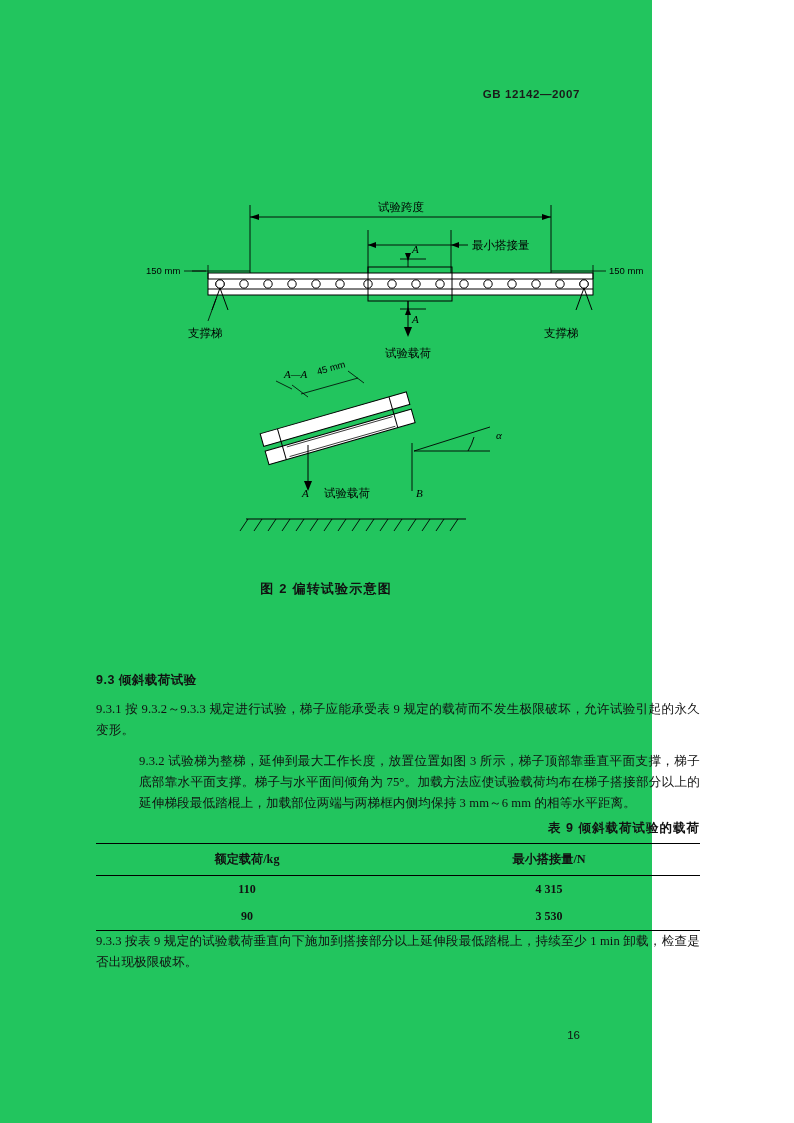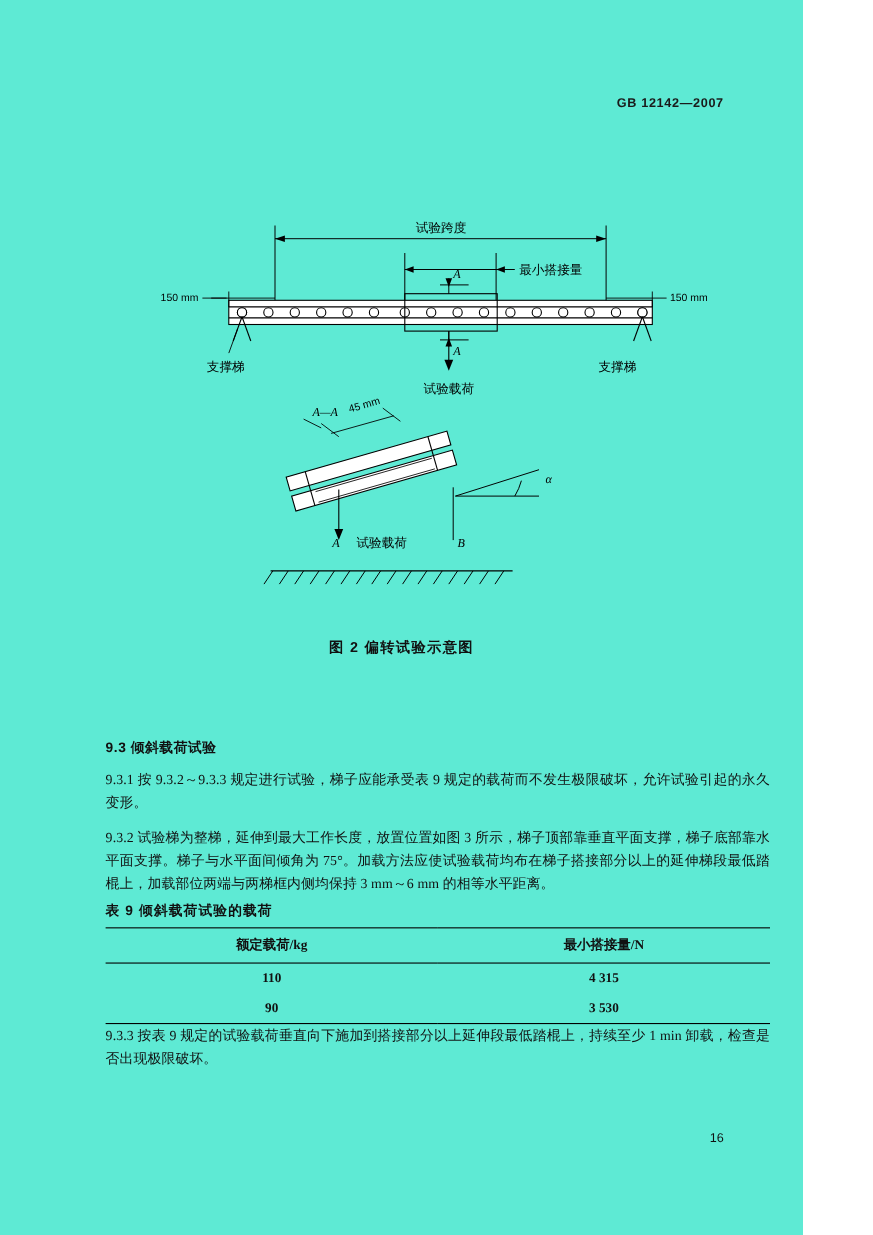--- a/index.html
+++ b/index.html
@@ -11,23 +11,23 @@
     width: 794px;
     height: 1123px;
     font-family: "Liberation Serif", "DejaVu Serif", serif;
     color: #111111;
     position: relative;
     overflow: hidden;
   }
   .page {
     position: absolute;
     left: 0; top: 0;
-    width: 730px;
+    width: 652px;
     height: 1123px;
-    background: #5eead4;
+    background: #22c55e;
   }
 
   
   .header {
     position: absolute;
     right: 72px;
     top: 88px;
     font-family: "Liberation Sans", sans-serif;
     font-size: 11.5px;
     letter-spacing: 0.6px;
@@ -79,25 +79,25 @@
     letter-spacing: 0.5px;
     margin: 0 0 10px 0;
   }
   p.para {
     font-size: 12.6px;
     line-height: 21px;
     margin: 0 0 10px 0;
     text-align: justify;
     letter-spacing: 0.1px;
   }
-  p.para.tight { margin-bottom: 4px; }
+  p.para.tight { margin-bottom: 4px; margin-left: 43px; }
 
   
   .table-caption {
-    text-align: left;
+    text-align: right;
     font-family: "Liberation Sans", sans-serif;
     font-size: 12.5px;
     font-weight: bold;
     letter-spacing: 1px;
     margin: 6px 0 6px 0;
   }
   table.load-table {
     width: 604px;
     border-collapse: collapse;
     font-size: 12px;

